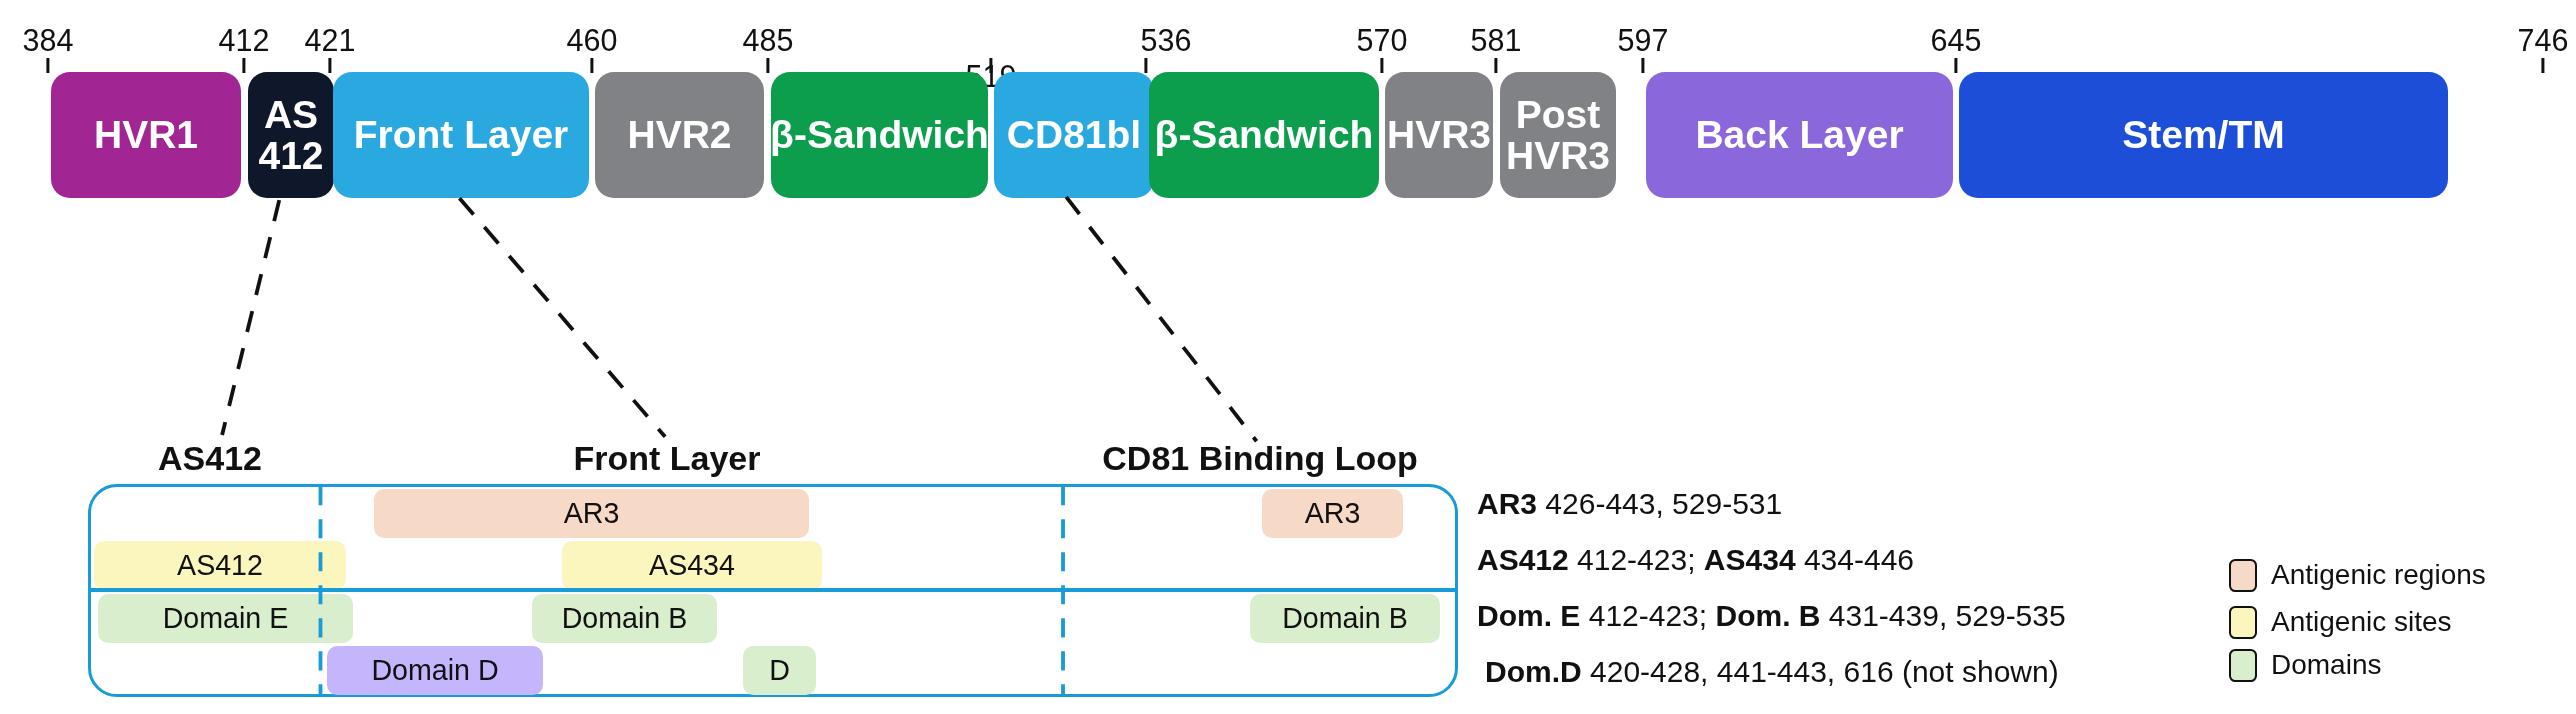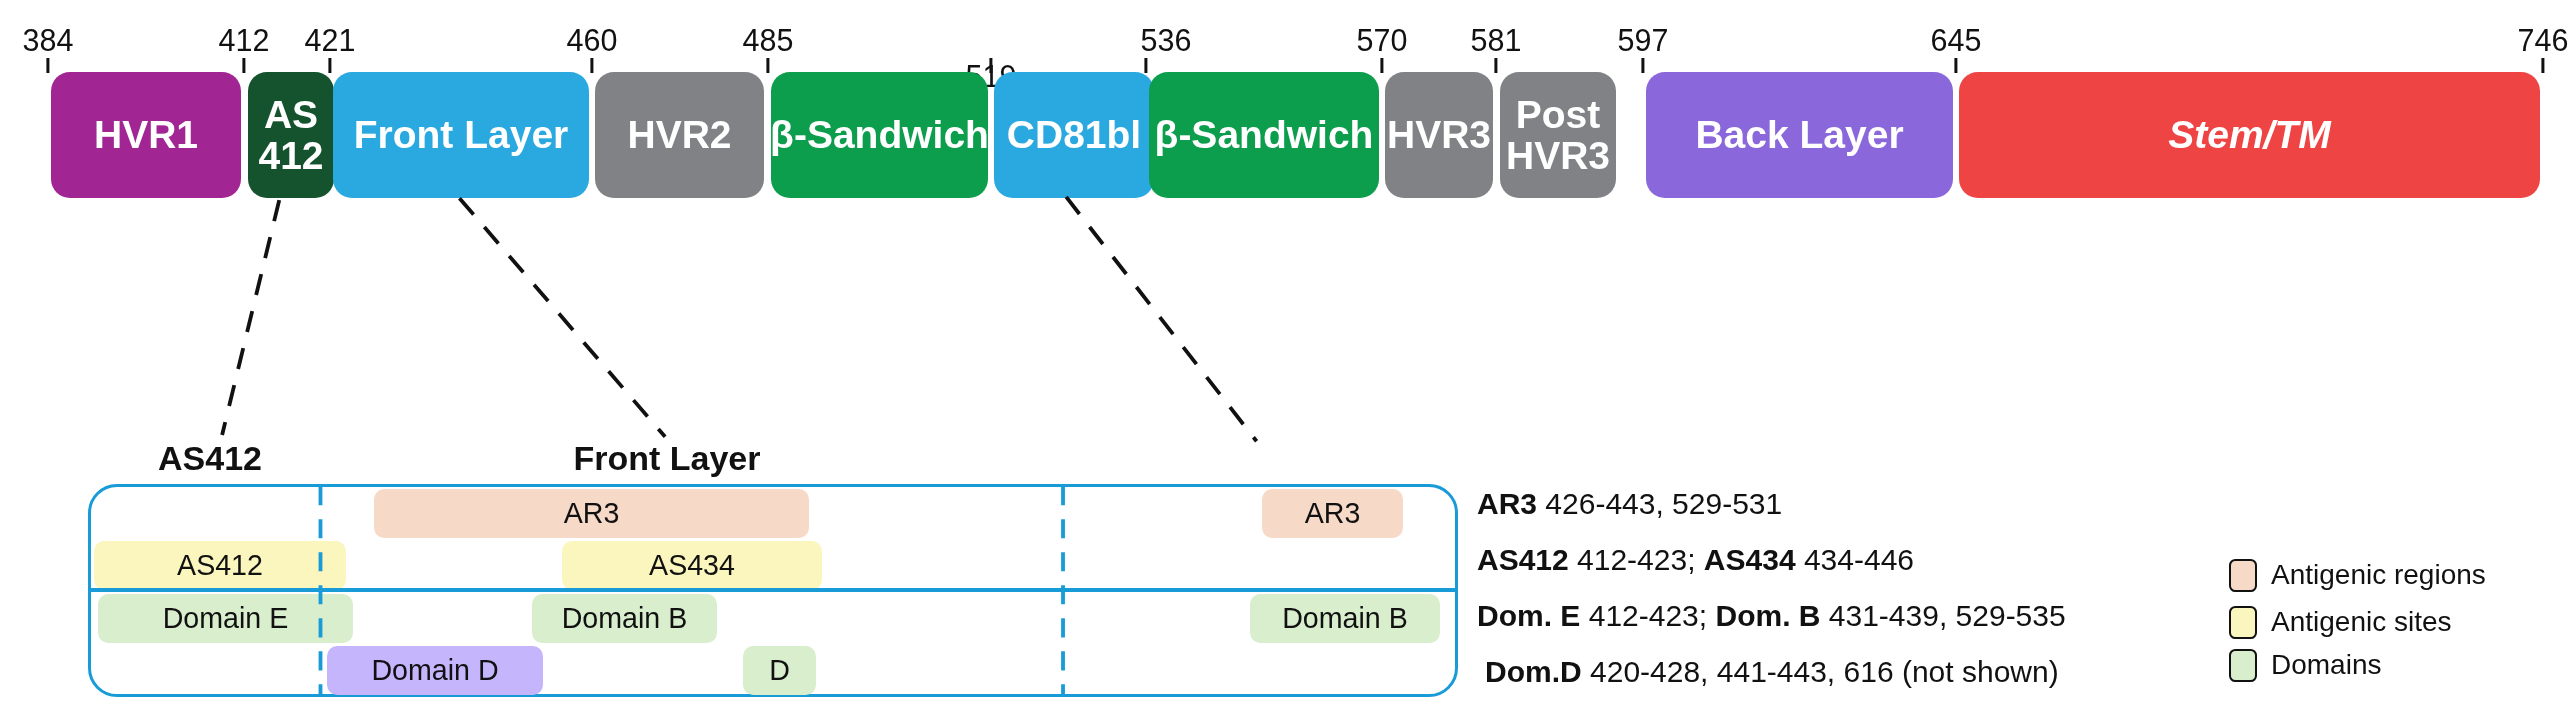--- a/index.html
+++ b/index.html
@@ -72,21 +72,21 @@
       <div class="tick-line" style="left: 1496px;"></div>
       <div class="tick-label" style="left: 1643px;">597</div>
       <div class="tick-line" style="left: 1643px;"></div>
       <div class="tick-label" style="left: 1956px;">645</div>
       <div class="tick-line" style="left: 1956px;"></div>
       <div class="tick-label" style="left: 2543px;">746</div>
       <div class="tick-line" style="left: 2543px;"></div>
       <div class="segment" style="left: 51px; width: 190px; background: rgb(161, 38, 148);">
         <div>HVR1</div>
       </div>
-      <div class="segment" style="left: 248px; width: 86px; background: #14532d;">
+      <div class="segment" style="left: 248px; width: 86px; background: #0f172a;">
         <div>AS</div>
         <div>412</div>
       </div>
       <div class="segment" style="left: 333px; width: 256px; background: rgb(42, 169, 224);">
         <div>Front Layer</div>
       </div>
       <div class="segment" style="left: 595px; width: 169px; background: rgb(128, 130, 133);">
         <div>HVR2</div>
       </div>
       <div class="segment" style="left: 771px; width: 217px; background: rgb(13, 158, 77);">
@@ -101,30 +101,31 @@
       <div class="segment" style="left: 1385px; width: 108px; background: rgb(128, 130, 133);">
         <div>HVR3</div>
       </div>
       <div class="segment" style="left: 1500px; width: 116px; background: rgb(128, 130, 133);">
         <div>Post</div>
         <div>HVR3</div>
       </div>
       <div class="segment" style="left: 1646px; width: 307px; background: rgb(138, 103, 219);">
         <div>Back Layer</div>
       </div>
-      <div class="segment" style="left: 1959px; width: 581px; background: #ef4444; font-style: italic;">
+      <div class="segment" style="left: 1959px; width: 489px; background: #1d4ed8;">
         <div>Stem/TM</div>
       </div>
     </div>
 
   <div id="detail-box"></div>
   <div id="detail-divider"></div>
 
   <div class="detail-header" style="left:210px">AS412</div>
   <div class="detail-header" style="left:667px">Front Layer</div>
+  <div class="detail-header" style="left:1260px">CD81 Binding Loop</div>
 
   <div id="detail-bars">
       <div class="dbar" style="left: 374px; width: 435px; top: 489px; background: rgb(247, 217, 200);">AR3</div>
       <div class="dbar" style="left: 1262px; width: 141px; top: 489px; background: rgb(247, 217, 200);">AR3</div>
       <div class="dbar" style="left: 94px; width: 252px; top: 541px; background: rgb(250, 246, 189);">AS412</div>
       <div class="dbar" style="left: 562px; width: 260px; top: 541px; background: rgb(250, 246, 189);">AS434</div>
       <div class="dbar" style="left: 98px; width: 255px; top: 594px; background: rgb(216, 238, 205);">Domain E</div>
       <div class="dbar" style="left: 532px; width: 185px; top: 594px; background: rgb(216, 238, 205);">Domain B</div>
       <div class="dbar" style="left: 1250px; width: 190px; top: 594px; background: rgb(216, 238, 205);">Domain B</div>
       <div class="dbar" style="left: 327px; width: 216px; top: 646px; background: #c4b5fd;">Domain D</div>

